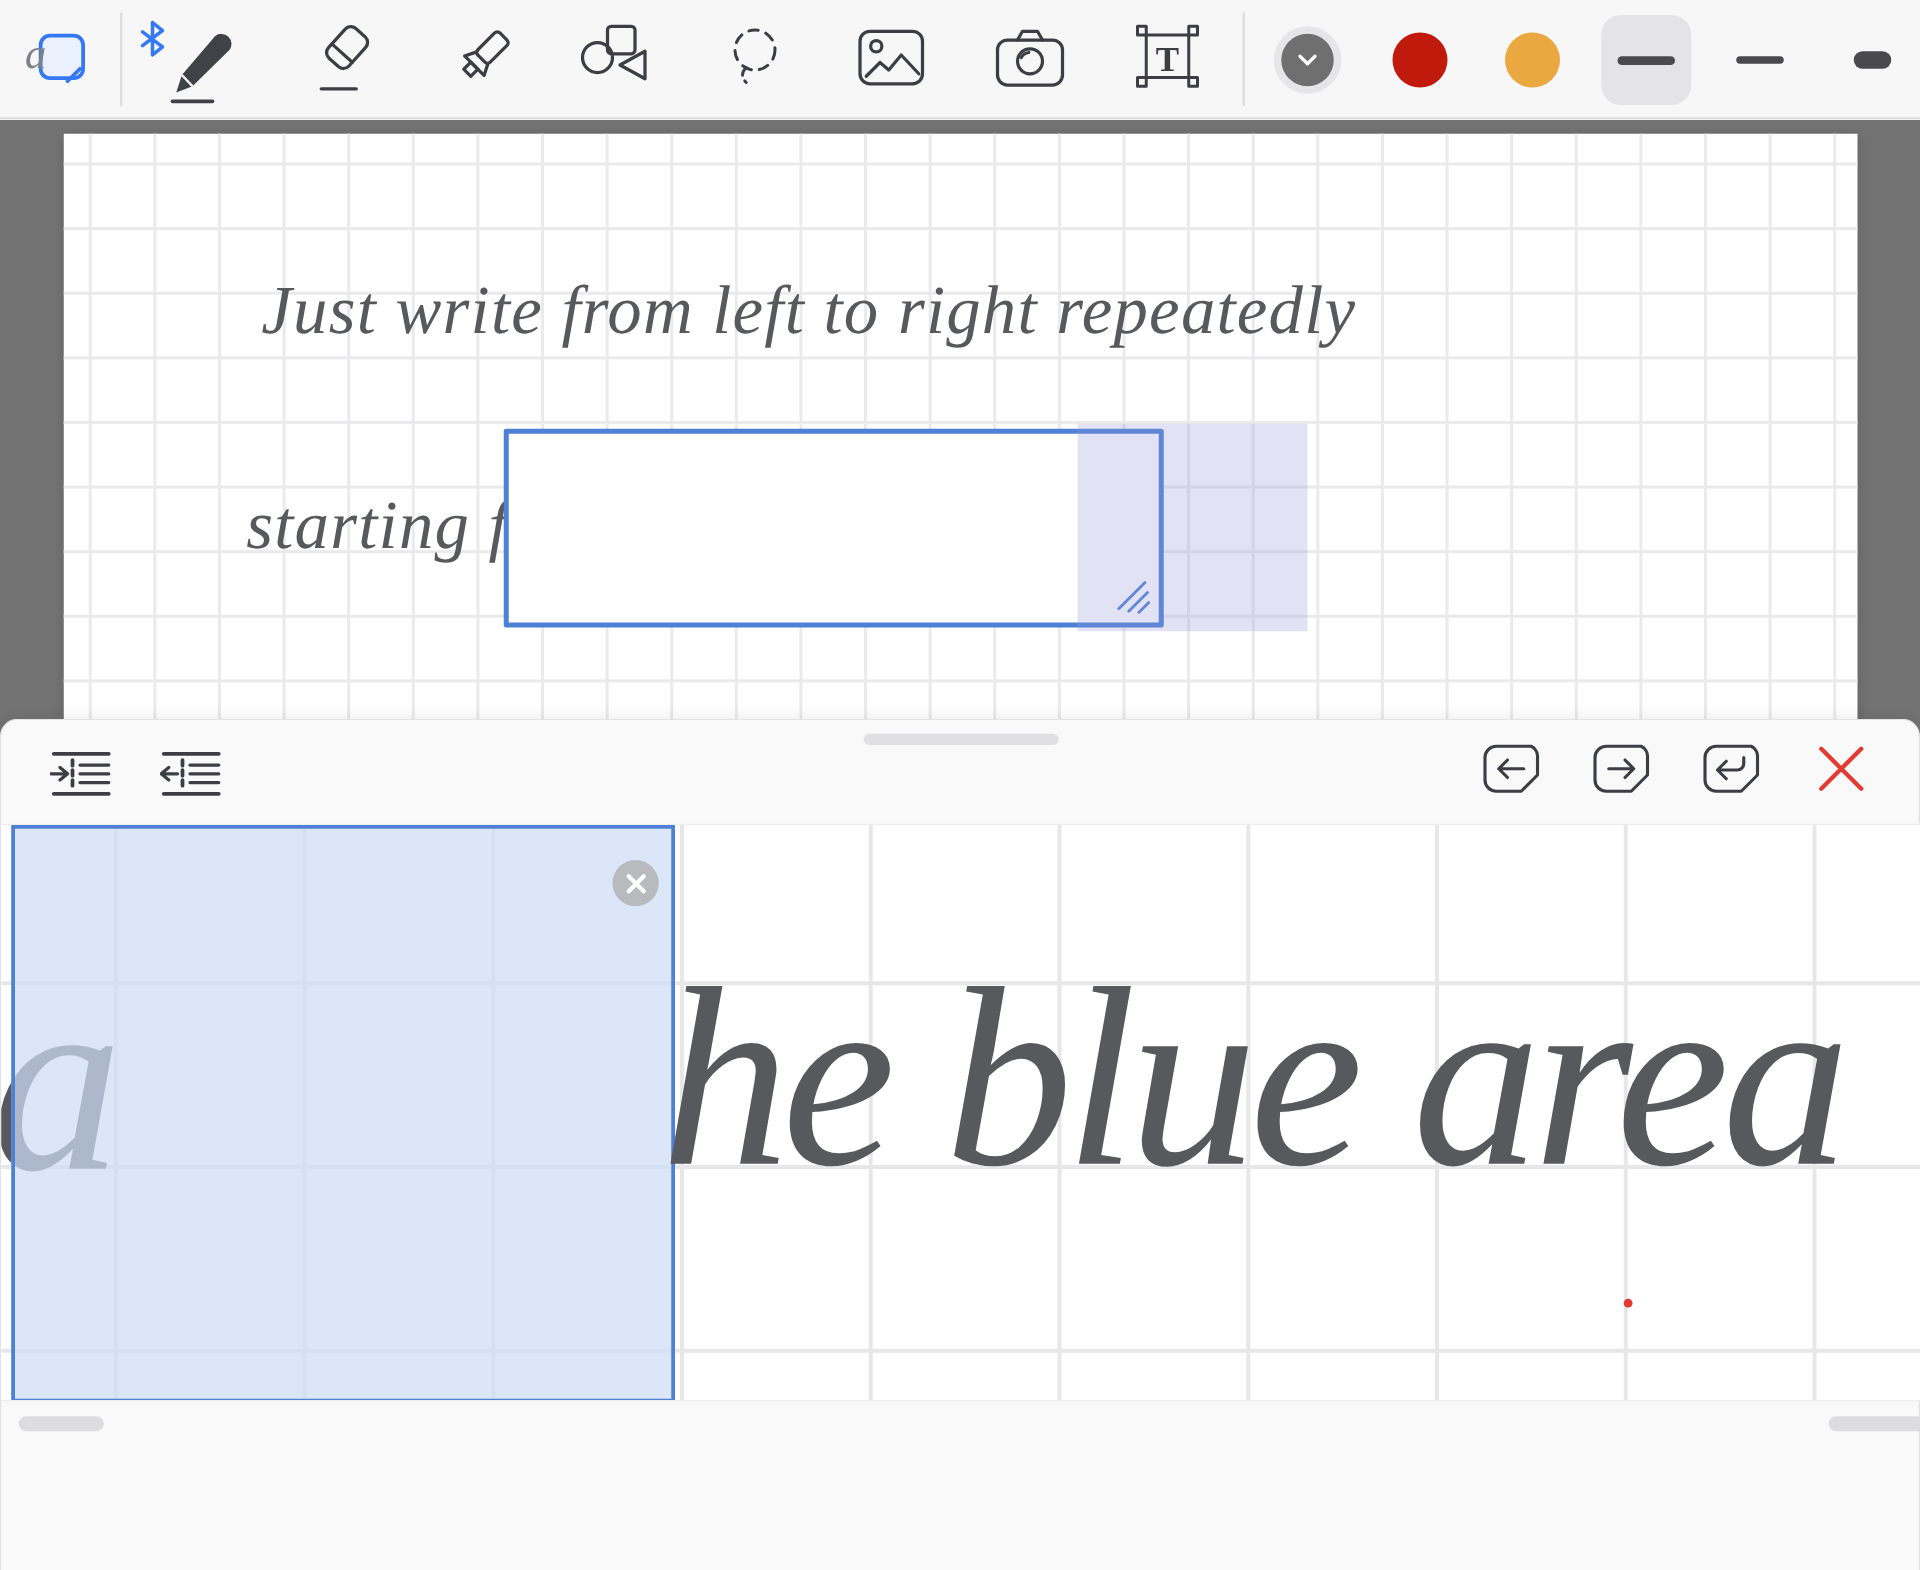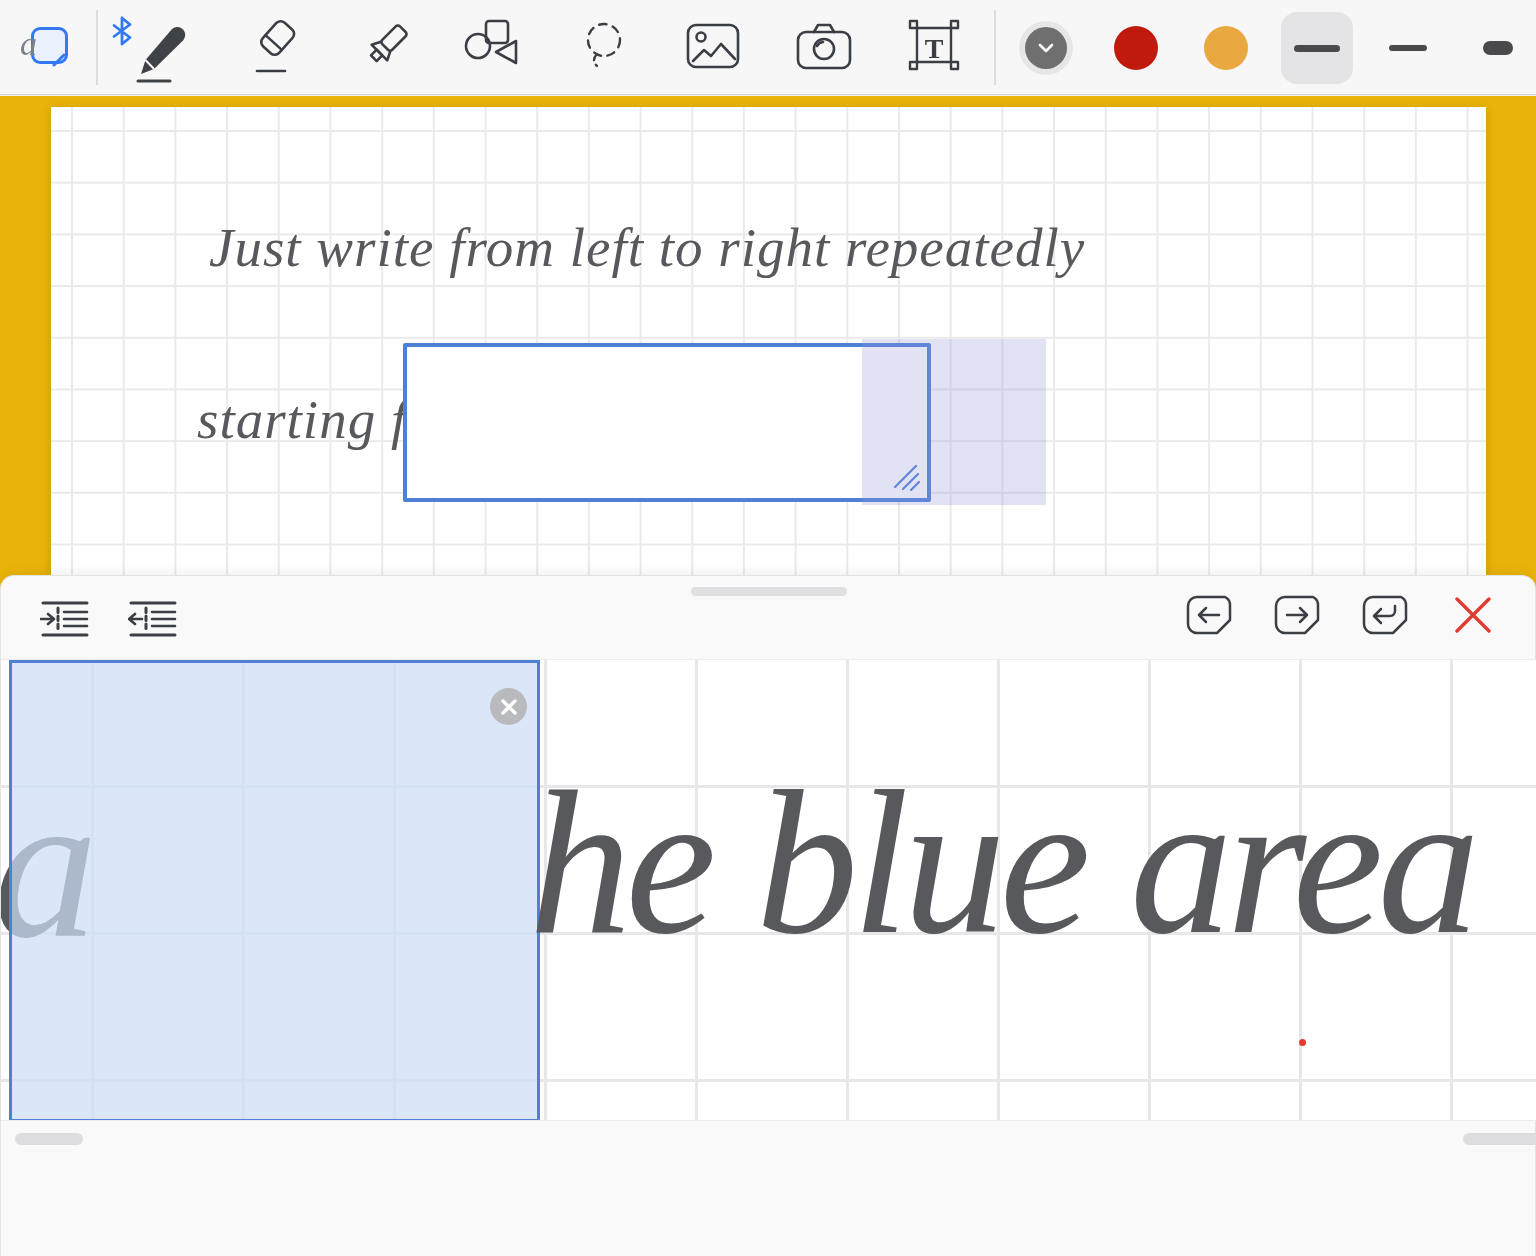--- a/index.html
+++ b/index.html
@@ -28,21 +28,21 @@
   .sw-red    { left:1114px; top:26px; width:44px; height:44px; background:#c01a0d; }
   .sw-orange { left:1204px; top:26px; width:44px; height:44px; background:#e9a840; }
 
   .wsel { position:absolute; left:1281px; top:12px; width:72px; height:72px; background:#e4e4e6;
           border-radius:16px; display:flex; align-items:center; justify-content:center; }
   .wbar-med  { width:46px; height:7px;  background:#4a4a4c; border-radius:4px; }
   .wbar-thin { position:absolute; left:1389px; top:45px; width:38px; height:6px; background:#4a4a4c; border-radius:3px; }
   .wbar-thick{ position:absolute; left:1483px; top:41px; width:30px; height:14px; background:#4a4a4c; border-radius:8px; }
 
   
-  .canvas { position:absolute; top:96px; left:0; right:0; height:592px; background:#eab308; overflow:hidden; }
+  .canvas { position:absolute; top:96px; left:0; right:0; height:592px; background:#737373; overflow:hidden; }
   .page { position:absolute; left:51px; top:11px; width:1435px; height:470px; background:#ffffff;
           box-shadow:0 2px 10px rgba(0,0,0,0.15);
           background-image: linear-gradient(#eaeaec 2px, transparent 2px),
                             linear-gradient(90deg, #eaeaec 2px, transparent 2px);
           background-size: 51.7px 51.7px; background-position: 20px 23px; }
   .hw { position:absolute; font-family:"Liberation Serif", serif; font-style:italic;
         color:#57595d; white-space:nowrap; line-height:1.2; }
   .hw1 { left:158px; top:108px; font-size:55px; letter-spacing:1px; }
   .hw2 { left:146px; top:280px; font-size:55px; letter-spacing:1px; }
   .zoom-target { position:absolute; left:352px; top:236px; width:528px; height:159px; background:#ffffff;

